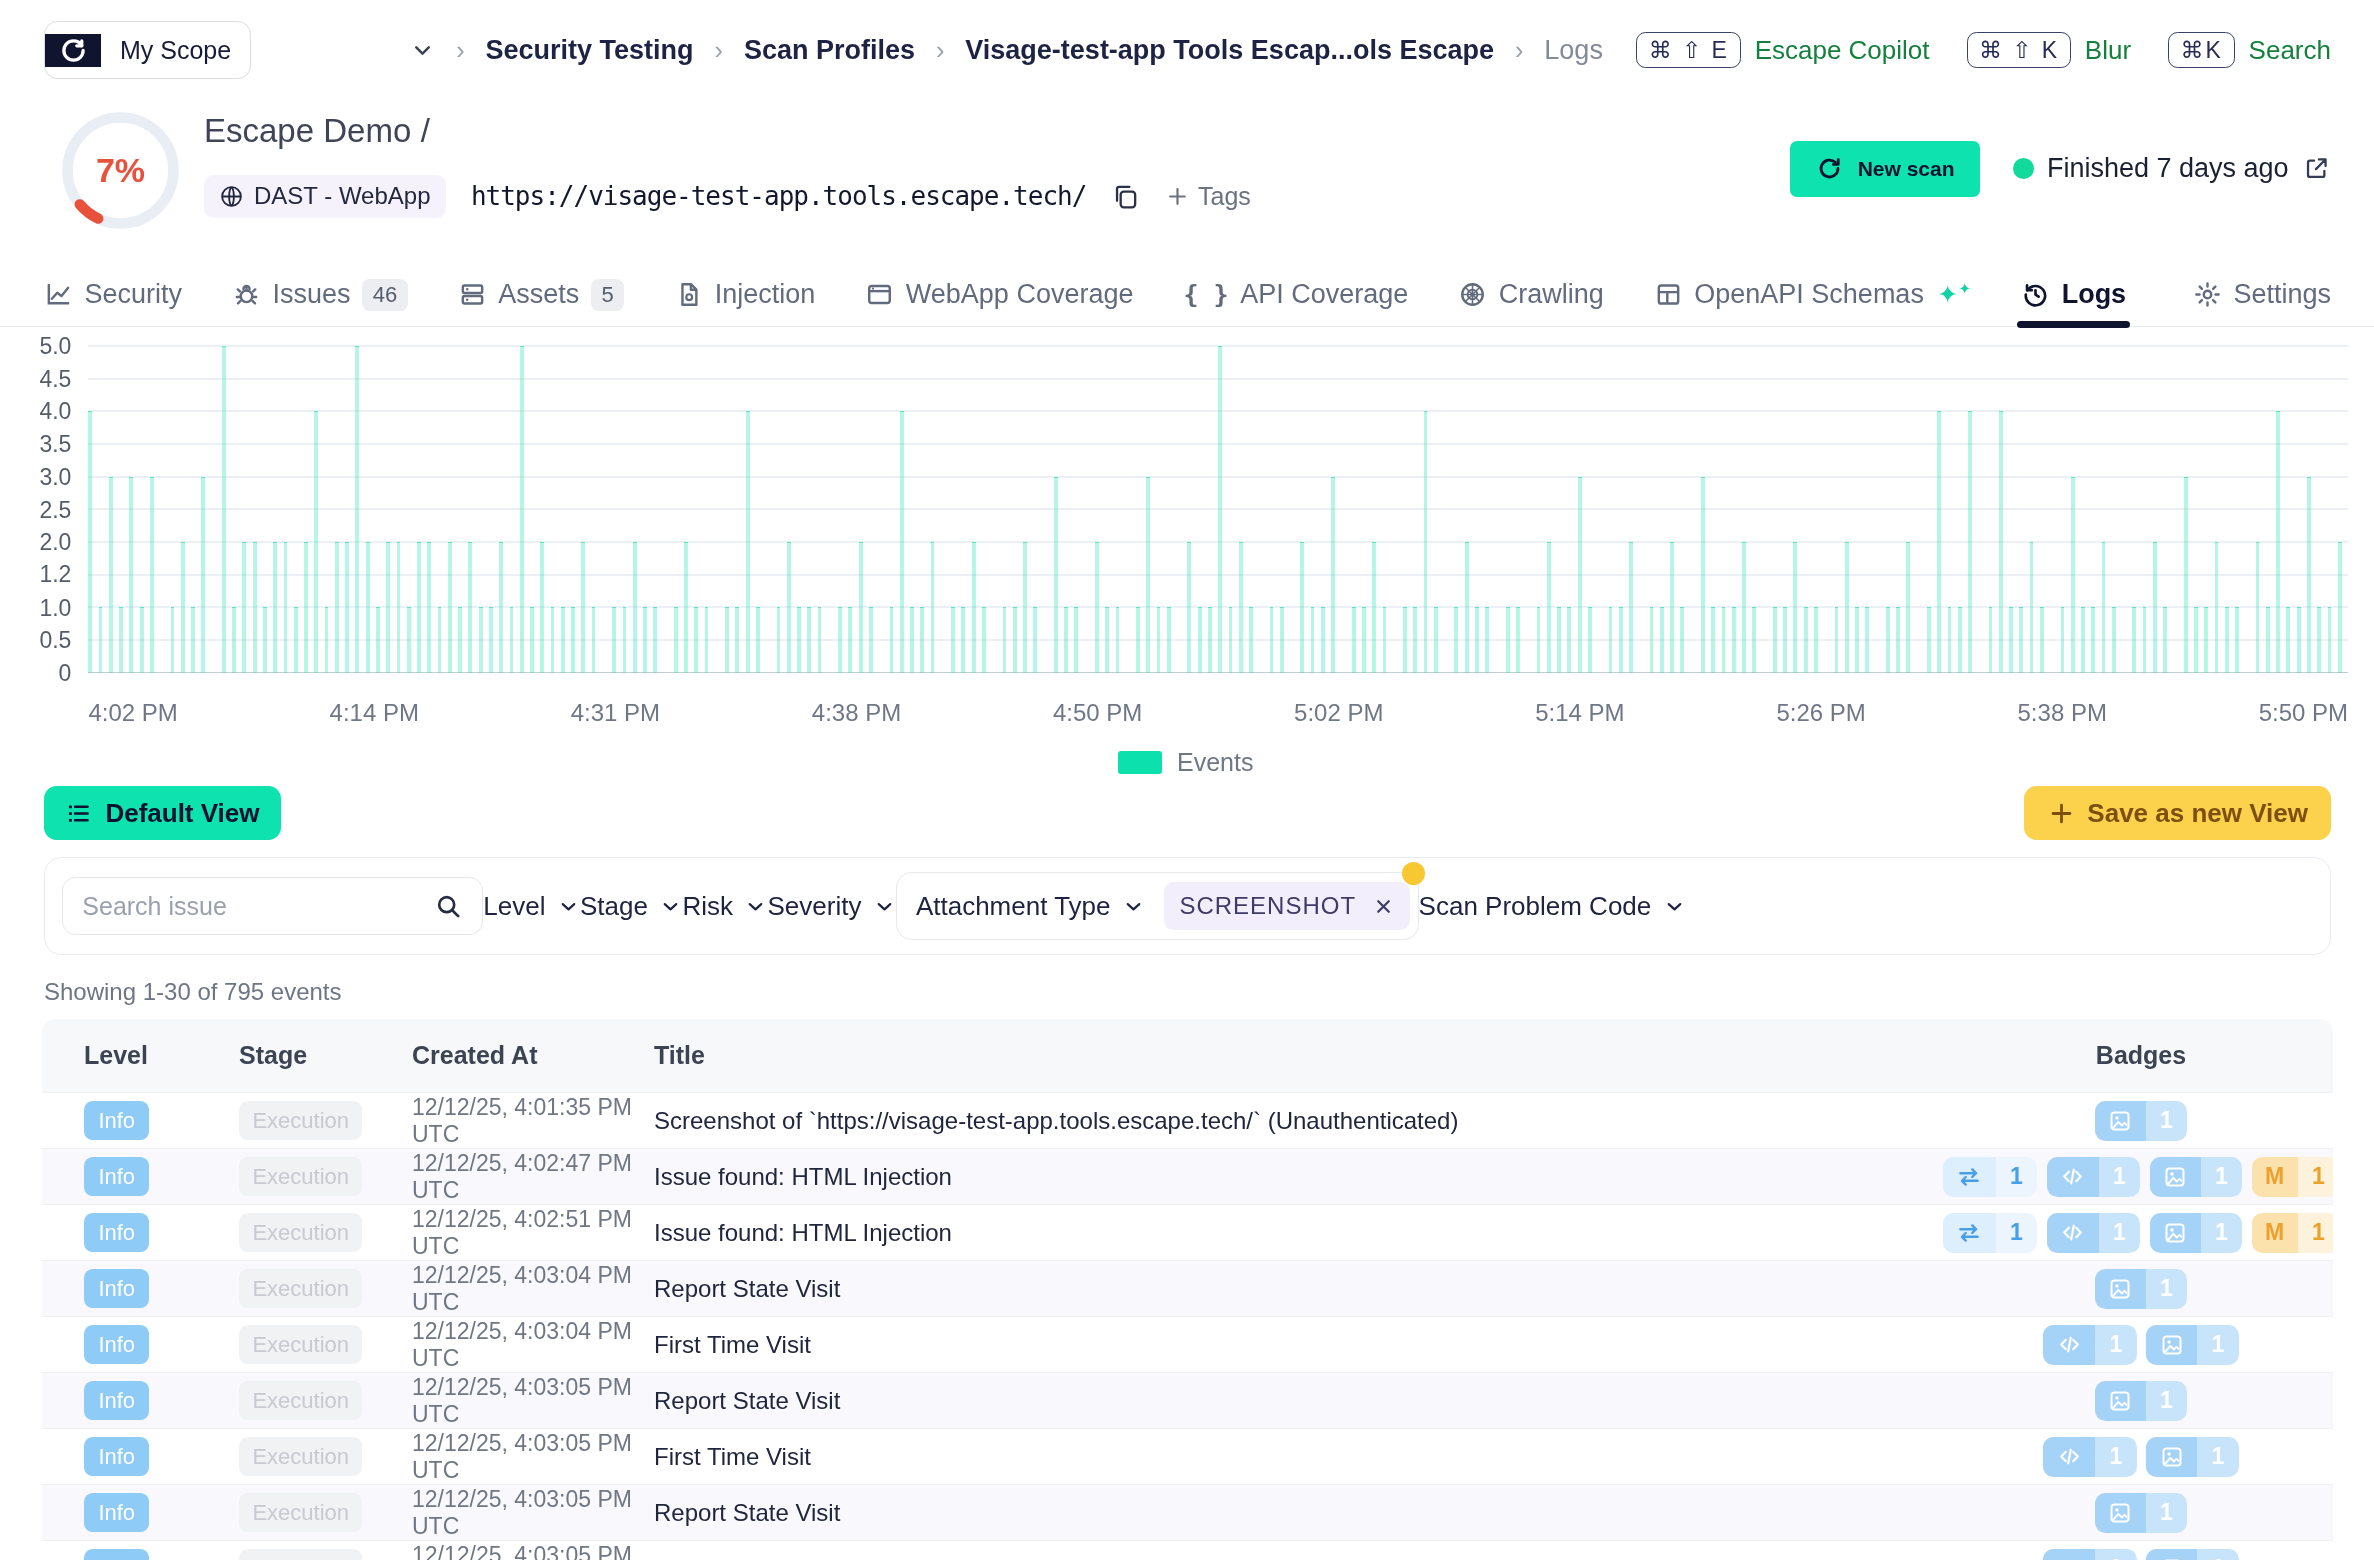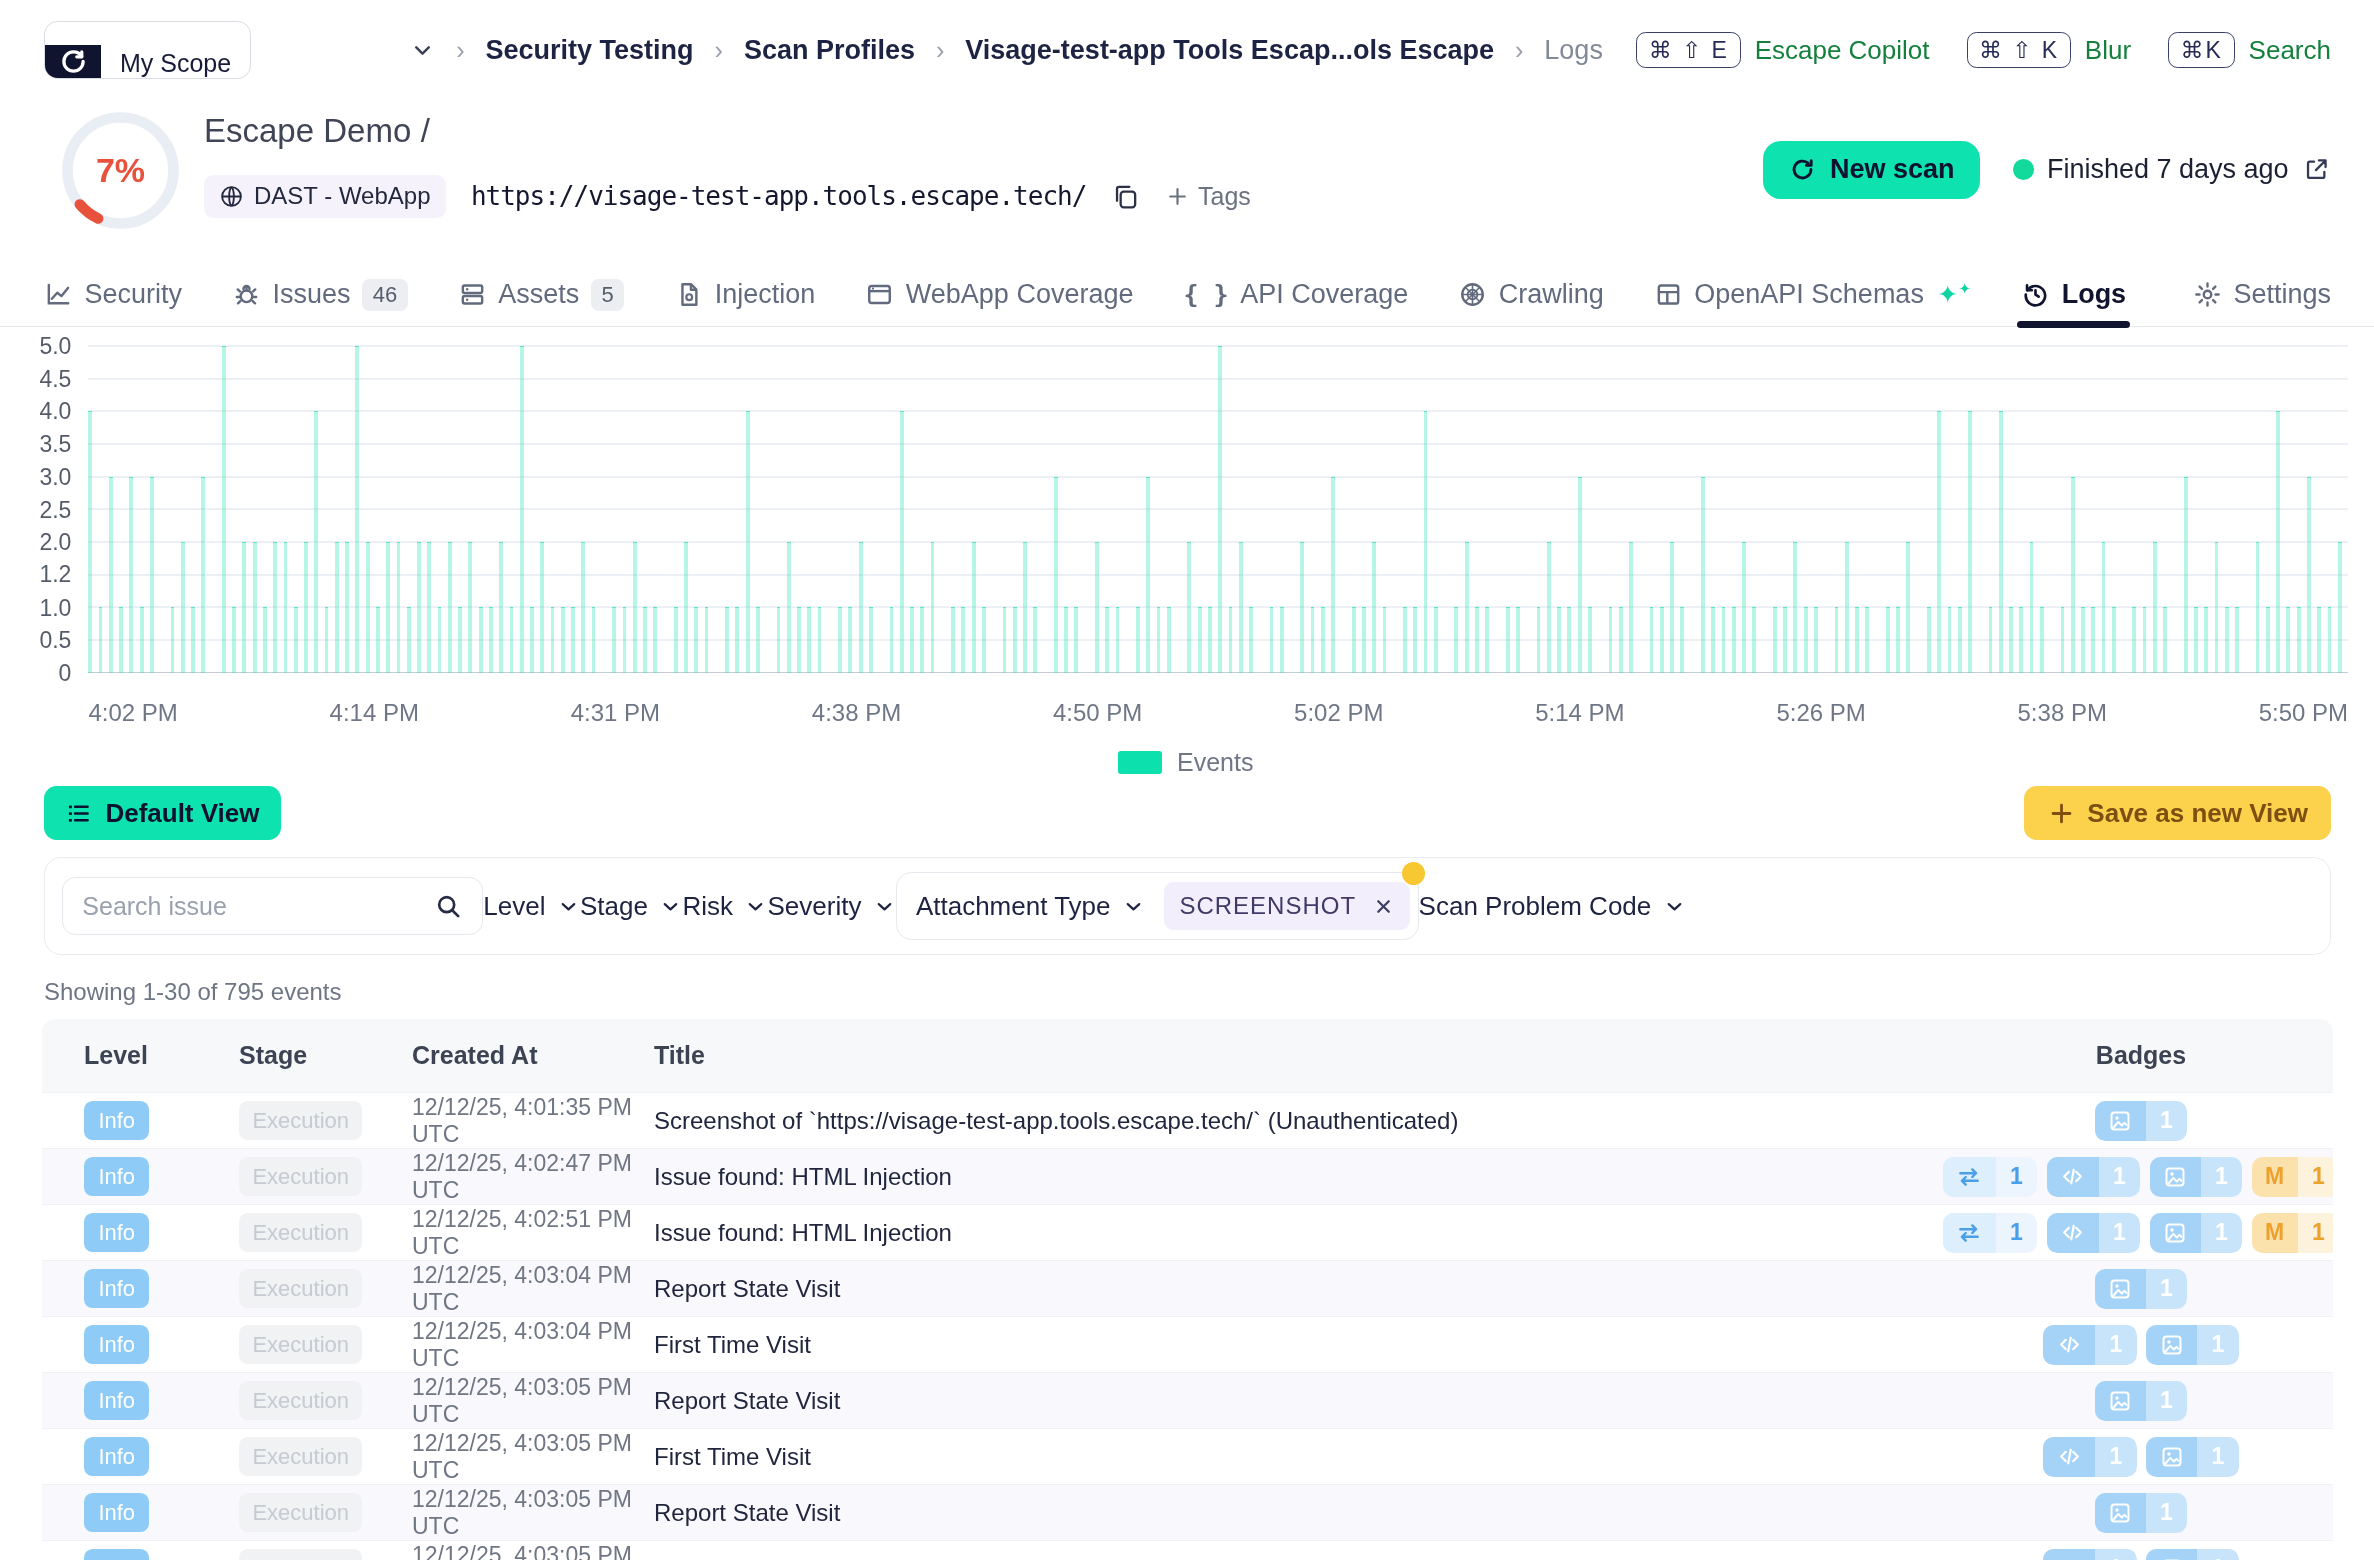--- a/index.html
+++ b/index.html
@@ -1,21 +1,21 @@
 <!DOCTYPE html>
 <html><head>
 <meta charset="utf-8">
 <style>
   * { margin:0; padding:0; box-sizing:border-box; }
   html,body { width:2375px; height:1560px; overflow:hidden; background:#fff;
     font-family:"Liberation Sans", sans-serif; color:#1b2038; }
 
   
   .topbar { display:flex; align-items:center; height:100px; padding:0 44px; }
-  .scope-btn { display:flex; align-items:flex-end; height:58px; border-radius:13.4px; overflow:hidden;
+  .scope-btn { display:flex; align-items:center; height:58px; border-radius:13.4px; overflow:hidden;
     border:1.9px solid #d9dce4; cursor:pointer; background:#fff; }
   .scope-logo { width:56px; background:#10142e; display:flex; align-items:center; justify-content:center; }
   .scope-label { display:flex; align-items:center; padding:0 19px; font-size:25px; font-weight:500; color:#171b39; }
   .crumbs { display:flex; align-items:center; gap:21px; margin-left:159px; font-size:27px; }
   .crumb { color:#1d2342; font-weight:600; cursor:pointer; white-space:nowrap; }
   .crumb.muted { color:#828a99; font-weight:500; }
   .crumb-sep { color:#9aa1ad; font-size:25px; }
   .crumb-caret { color:#3c4254; display:flex; }
   .shortcuts { margin-left:auto; display:flex; align-items:center; gap:37px; }
   .sc-group { display:flex; align-items:center; gap:13.4px; }
@@ -32,22 +32,22 @@
   .title-line { font-size:33px; display:flex; align-items:baseline; gap:9.6px; }
   .org-name { color:#3f4456; font-weight:400; }
   .profile-name { color:#10142e; font-weight:700; }
   .meta-line { display:flex; align-items:center; gap:25px; margin-top:25px; }
   .type-badge { display:flex; align-items:center; gap:9.6px; background:#f5f2fc; border-radius:9.6px;
     padding:7.7px 15.4px; font-size:24px; color:#24283f; }
   .scan-url { font-family:"DejaVu Sans Mono", monospace; font-size:26px; color:#14182f; letter-spacing:-1px; }
   .icon-btn { display:flex; align-items:center; color:#2b3046; cursor:pointer; }
   .tags-btn { display:flex; align-items:center; gap:7.7px; font-size:25px; color:#6b7280; cursor:pointer; }
   .head-right { margin-left:auto; display:flex; align-items:center; gap:33px; padding-top:35px; }
-  .new-scan { display:flex; align-items:center; gap:13.4px; background:#0ee2ae; border:none; border-radius:18px;
-    padding:13.4px 25px; font-size:27px; font-weight:600; color:#0c1230; cursor:pointer; font-family:inherit; }
+  .new-scan { display:flex; align-items:center; gap:13.4px; background:#0ee2ae; border:none; border-radius:7px;
+    padding:13.4px 25px; font-size:21px; font-weight:600; color:#0c1230; cursor:pointer; font-family:inherit; }
   .status { display:flex; align-items:center; gap:13.4px; font-size:27px; color:#1b2033; }
   .status-dot { width:21px; height:21px; border-radius:50%; background:#12d99c; }
 
   
   .tabbar { display:flex; align-items:center; gap:50px; padding:0 44px; margin-top:29px;
     border-bottom:1.9px solid #e7eaf0; height:63px; }
   .tab { display:flex; align-items:center; gap:11.5px; font-size:27px; color:#626b7d; cursor:pointer;
     position:relative; height:100%; white-space:nowrap; }
   .tab svg { flex:0 0 auto; }
   .tab.active { color:#10142e; font-weight:700; }

